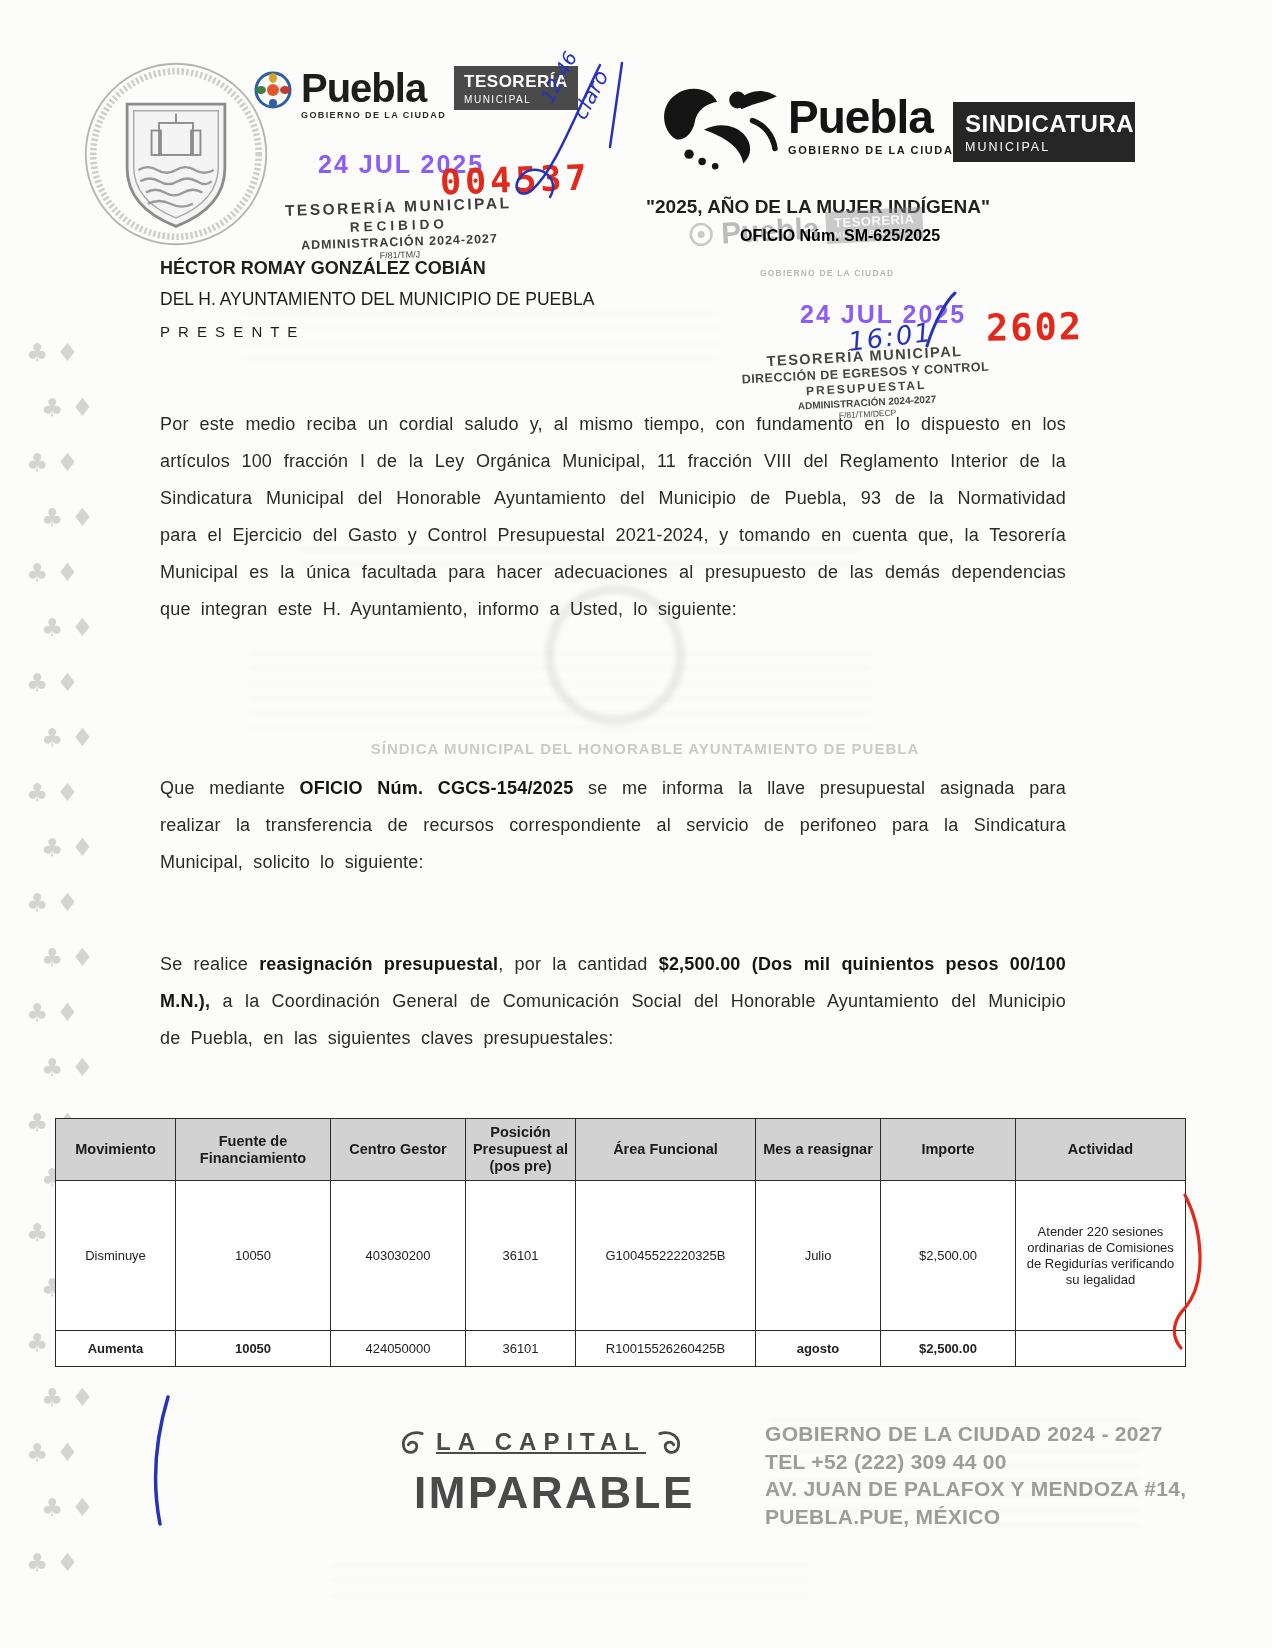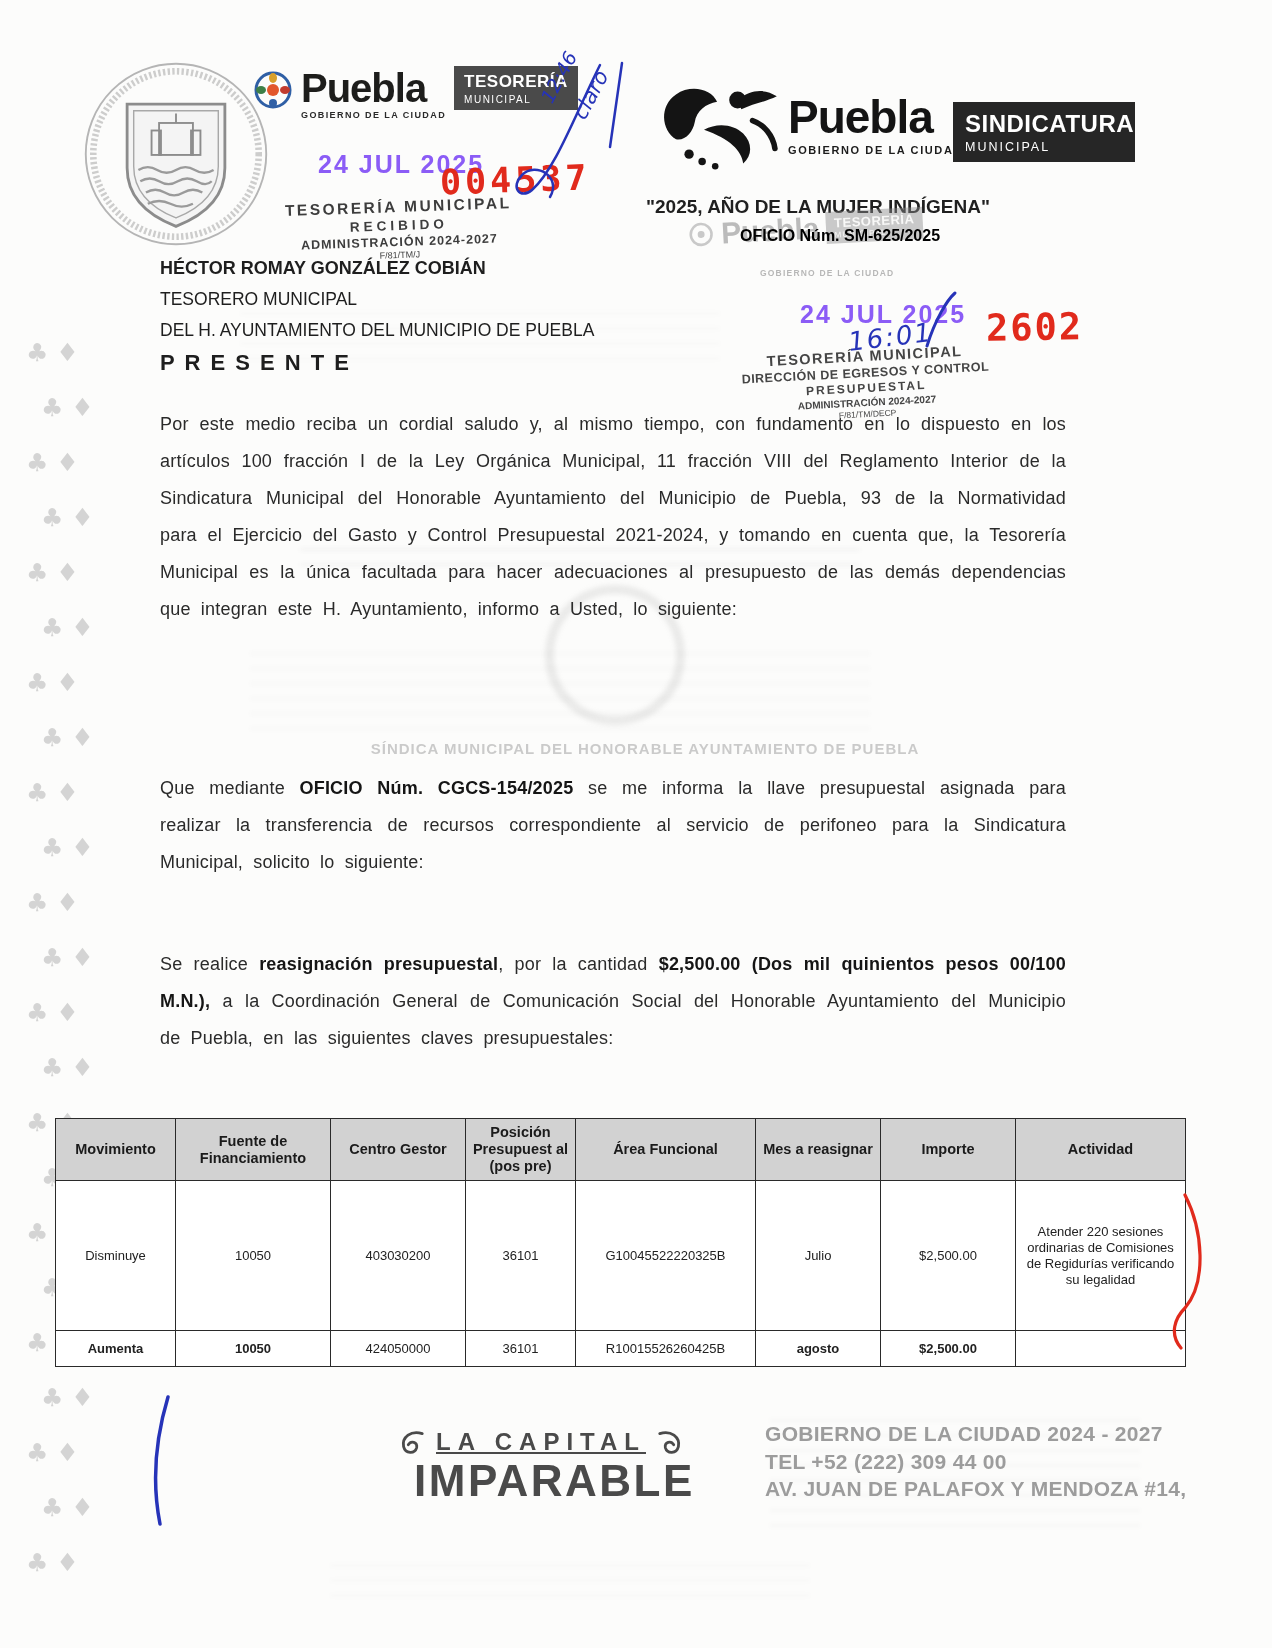--- a/index.html
+++ b/index.html
@@ -30,21 +30,21 @@
 
   .stamp-left { left:243px; top:198px; width:312px; transform:rotate(-2deg); text-align:center; color:#3d3d3d; }
   .stamp-left .s1 { font-size:15.5px; letter-spacing:2.5px; font-weight:bold; }
   .stamp-left .s2 { font-size:13.5px; letter-spacing:4px; margin-top:2px; font-weight:bold; }
   .stamp-left .s3 { font-size:12.5px; letter-spacing:1px; margin-top:2px; font-weight:bold; }
   .stamp-left .s4 { font-size:9px; margin-top:1px; }
 
   .addressee { left:160px; top:253px; color:#1e1e1e; }
   .addr-name { font-size:18px; font-weight:bold; line-height:31px; }
   .addr-line { font-size:17.5px; line-height:31px; }
-  .addr-presente { font-size:22px; font-weight:bold; letter-spacing:2px; line-height:33px; }
+  .addr-presente { font-size:15px; font-weight:normal; letter-spacing:2px; line-height:33px; }
 
   
   .logo-right-brand { left:788px; top:92px; display:flex; flex-direction:column; }
   .brand-right { font-size:46px; font-weight:bold; color:#141414; letter-spacing:-1px; line-height:50px; }
   .gobierno-right { font-size:11px; font-weight:bold; letter-spacing:1.6px; color:#1c1c1c; margin-top:2px; }
   .badge-sindicatura { left:953px; top:102px; background:#262626; color:#fff; padding:8px 12px; width:182px; }
   .badge-sindicatura .b1 { font-size:24px; font-weight:bold; letter-spacing:.5px; }
   .badge-sindicatura .b2 { font-size:12.5px; letter-spacing:2px; margin-top:2px; }
 
   .year-quote { left:646px; top:196px; width:420px; font-size:19px; font-weight:bold; color:#1f1f1f; white-space:nowrap; }
@@ -83,21 +83,21 @@
   .budget-table td { font-size:13px; color:#222; }
   .row-1 td { height:150px; }
   .row-2 td { height:36px; }
   .activity-cell { font-size:13px !important; line-height:16px; padding:6px 8px !important; }
   .bold-cell { font-weight:bold; }
 
   
   .footer-logo { left:398px; top:1428px; color:#4a4a4a; }
   .capital-row { display:flex; align-items:center; gap:10px; }
   .la-capital { font-size:24px; font-weight:bold; letter-spacing:7px;text-decoration:underline; }
-  .imparable { font-size:44px; font-weight:bold; letter-spacing:2.5px; margin-top:0; margin-left:16px; }
+  .imparable { font-size:44px; font-weight:bold; letter-spacing:2.5px; margin-top:12px; margin-left:16px; }
   .footer-address { left:765px; top:1420px; color:#9c9c9c; font-weight:bold; font-size:21px; line-height:27.5px; letter-spacing:.3px; }
 
   
   .ghost-line { left:235px; top:740px; width:820px; text-align:center; font-weight:bold; font-size:15px; letter-spacing:1px; color:#9a9a9a; opacity:.5; filter:blur(.4px); }
   .ghost-blob { position:absolute; background:repeating-linear-gradient(0deg, rgba(120,120,120,.30) 0 3px, transparent 3px 15px); filter:blur(2px); }
   .ghost-ring { position:absolute; border:9px solid rgba(130,130,130,.14); border-radius:50%; filter:blur(2.5px); }
 
   svg.mark { position:absolute; }
 </style>
 </head>
@@ -177,21 +177,20 @@
 
   <div class="abs stamp-left">
     <div class="s1">TESORERÍA MUNICIPAL</div>
     <div class="s2">RECIBIDO</div>
     <div class="s3">ADMINISTRACIÓN 2024-2027</div>
     <div class="s4">F/81/TM/J</div>
   </div>
 
   <div class="abs addressee">
     <div class="addr-name">HÉCTOR ROMAY GONZÁLEZ COBIÁN</div>
-    <div class="addr-line">TESORERO MUNICIPAL</div>
     <div class="addr-line">DEL H. AYUNTAMIENTO DEL MUNICIPIO DE PUEBLA</div>
     <div class="addr-presente">P R E S E N T E</div>
   </div>
 
   <svg class="abs" viewBox="0 0 150 100" style="left:648px;top:80px;width:140px;height:96px;">
     <path d="M30,62 C14,52 12,26 30,14 C46,3 68,8 74,22 C62,24 52,32 50,44 C48,54 40,64 30,62 Z" fill="#141414"></path>
     <circle cx="96" cy="20" r="9" fill="#141414"></circle>
     <path d="M96,20 C110,8 126,8 138,16 C126,22 112,24 100,30 Z" fill="#141414"></path>
     <path d="M60,52 C74,44 92,46 102,56 C112,66 112,80 102,88 C100,74 88,62 60,52 Z" fill="#141414"></path>
     <circle cx="44" cy="78" r="5" fill="#141414"></circle>
@@ -324,15 +323,16 @@
         <path d="M26,6 C14,2 4,10 6,20 C8,28 18,28 20,21 C21,15 14,13 11,18" fill="none" stroke="#4a4a4a" stroke-width="3" stroke-linecap="round"></path>
       </svg>
     </div>
     <div class="imparable">IMPARABLE</div>
   </div>
 
   <div class="abs footer-address">
     <div>GOBIERNO DE LA CIUDAD 2024 - 2027</div>
     <div>TEL +52 (222) 309 44 00</div>
     <div>AV. JUAN DE PALAFOX Y MENDOZA #14,</div>
+    <div>PUEBLA.PUE, MÉXICO</div>
   </div>
 
 </div>
 
 </body></html>

